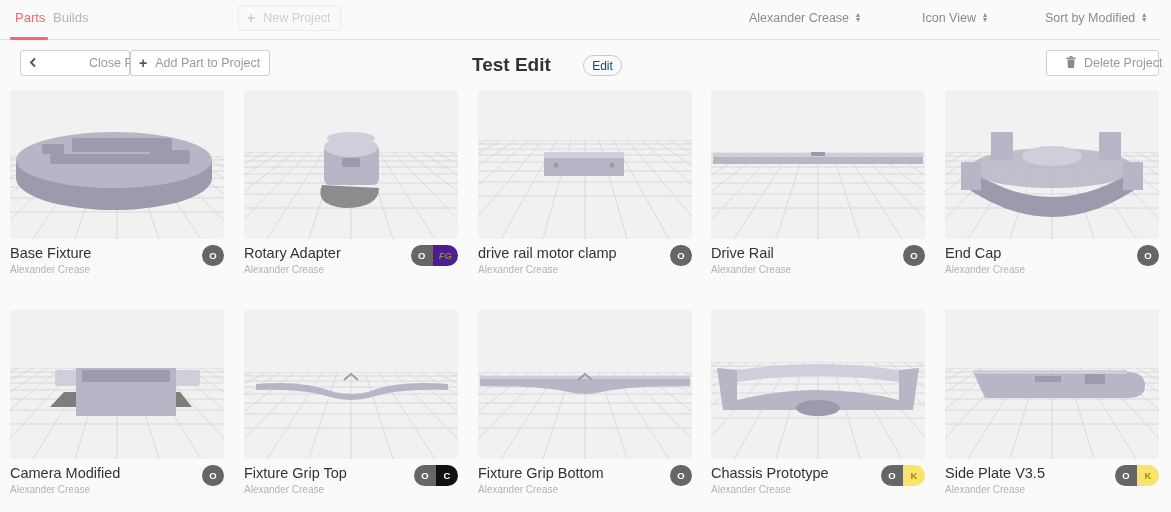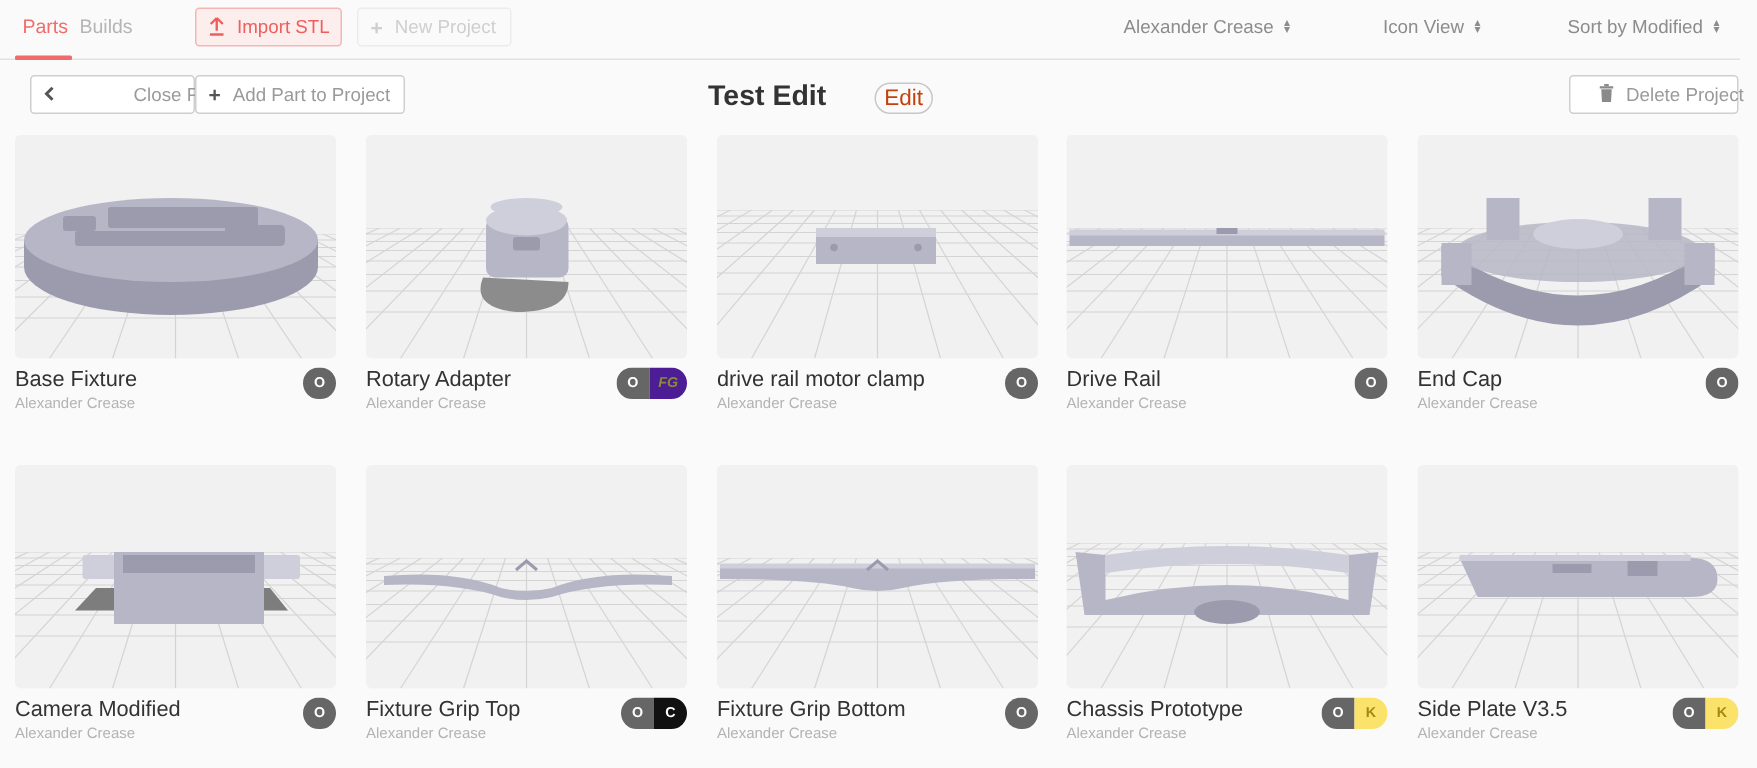--- a/index.html
+++ b/index.html
@@ -21,47 +21,39 @@
   .select { position: absolute; top: 11px; font-size: 12.5px; color: #8c8c8c; cursor: pointer; white-space: nowrap; }
   .select .arr { font-size: 8px; margin-left: 7px; position: relative; top: -2px; display: inline-block; line-height: 5px; vertical-align: middle; }
 
   .btn-close { left: 20px; top: 50px; width: 110px; gap: 44px; }
   .btn-add { left: 130px; top: 50px; width: 140px; }
   .btn-delete { left: 1046px; top: 50px; width: 113px; padding-left: 19px; }
   .btn-close .ic, .btn-add .ic { color: #555; }
   .btn-delete .ic { color: #8a8a8a; }
 
   .title { position: absolute; left: 472px; top: 54px; font-size: 19px; font-weight: bold; color: #333; }
-  .edit-pill { position: absolute; left: 583px; top: 55px; width: 39px; height: 21px; border: 1px solid #c8c8c8; border-radius: 11px; font-size: 15px; color: #c2410c; display: flex; align-items: center; justify-content: center; cursor: pointer; }
+  .edit-pill { position: absolute; left: 583px; top: 55px; width: 39px; height: 21px; border: 1px solid #c8c8c8; border-radius: 11px; font-size: 12px; color: #0c4a6e; display: flex; align-items: center; justify-content: center; cursor: pointer; }
 
   .grid { position: absolute; left: 10px; top: 90px; }
   .card { position: absolute; width: 214px; height: 200px; cursor: pointer; }
   .thumb { width: 214px; height: 149px; background: #f1f1f1; border-radius: 4px; overflow: hidden; position: relative; }
   .thumb svg { position: absolute; left: 0; top: 0; }
   .name { position: absolute; left: 0; top: 155px; font-size: 14.5px; color: #333; white-space: nowrap; }
   .author { position: absolute; left: 0; top: 174px; font-size: 10px; color: #b3b3b3; white-space: nowrap; }
   .badges { position: absolute; right: 0; top: 155px; height: 21px; display: flex; border-radius: 11px; overflow: hidden; }
   .badge { height: 21px; min-width: 22px; padding: 0 6px; display: flex; align-items: center; justify-content: center; font-size: 9.5px; font-weight: bold; }
 </style>
 </head>
 <body>
 
 <div class="topbar">
   <span class="tab active" style="left:15px">Parts</span>
   <span class="tab" style="left:53px">Builds</span>
   <div class="tab-underline"></div>
 
-  <div class="btn btn-import">
-    <span class="ic">
-      <svg width="11" height="13" viewBox="0 0 11 13">
-          <path d="M5.5 1 L1.5 5 M5.5 1 L9.5 5 M5.5 1 V9.5 M1 12 H10" stroke="#f05d5d" stroke-width="1.6" fill="none"></path>
-        </svg>
-    </span>
-    <span>Import STL</span>
-  </div>
   <div class="btn btn-new">
     <span class="ic">+</span>
     <span>New Project</span>
   </div>
 
   <div class="select" style="left:749px">
     <span>Alexander Crease</span><span class="arr">▴<br>▾</span>
   </div>
   <div class="select" style="left:922px">
     <span>Icon View</span><span class="arr">▴<br>▾</span>

